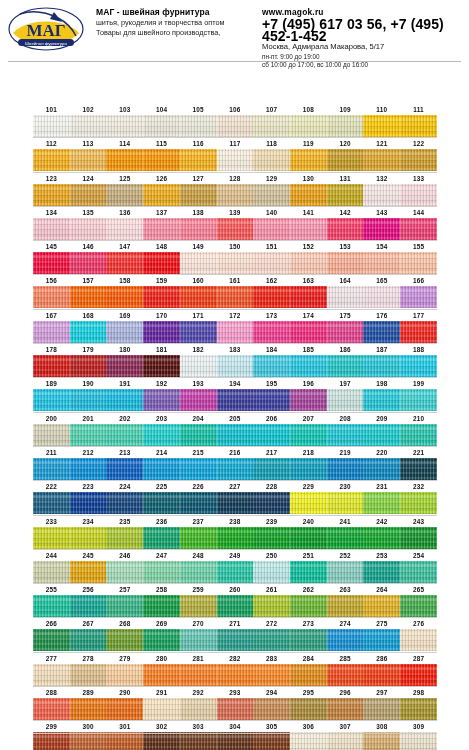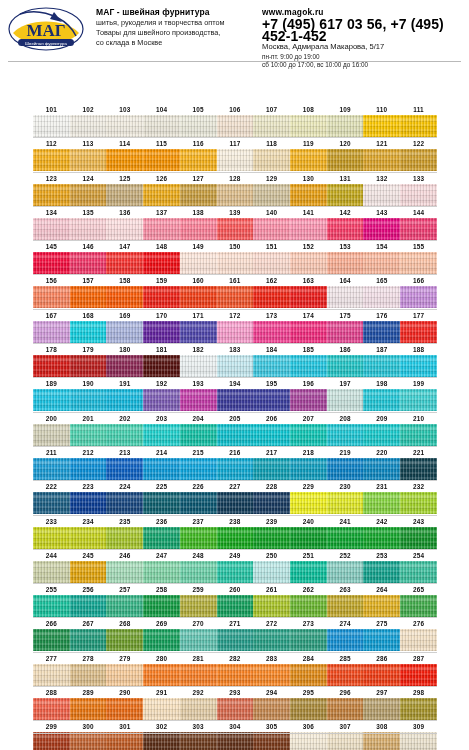--- a/index.html
+++ b/index.html
@@ -188,21 +188,20 @@
         <text x="40" y="30" font-family="Liberation Serif, serif" font-size="17" font-weight="bold" fill="#1b2c6e" text-anchor="middle">МАГ</text>
         <rect x="12" y="33" width="56" height="7" rx="3.5" fill="#1b2c6e"></rect>
         <text x="40" y="38.6" font-family="Liberation Sans, sans-serif" font-size="4.4" fill="#ffffff" text-anchor="middle">Швейная фурнитура</text>
       </svg>
     </div>
 
     <div class="hcol-mid">
       <div class="h-title">МАГ - швейная фурнитура</div>
       <div class="h-sub">шитья, рукоделия и творчества оптом</div>
       <div class="h-sub">Товары для швейного производства,</div>
-      <div class="h-sub">со склада в Москве</div>
     </div>
 
     <div class="hcol-right">
       <div class="h-site">www.magok.ru</div>
       <div class="h-phone">+7 (495) 617 03 56, +7 (495) 452-1-452</div>
       <div class="h-addr">Москва, Адмирала Макарова, 5/17</div>
       <div class="h-hours">пн-пт. 9:00 до 19:00</div>
       <div class="h-hours">сб 10:00 до 17:00, вс 10:00 до 16:00</div>
     </div>
   </div>

